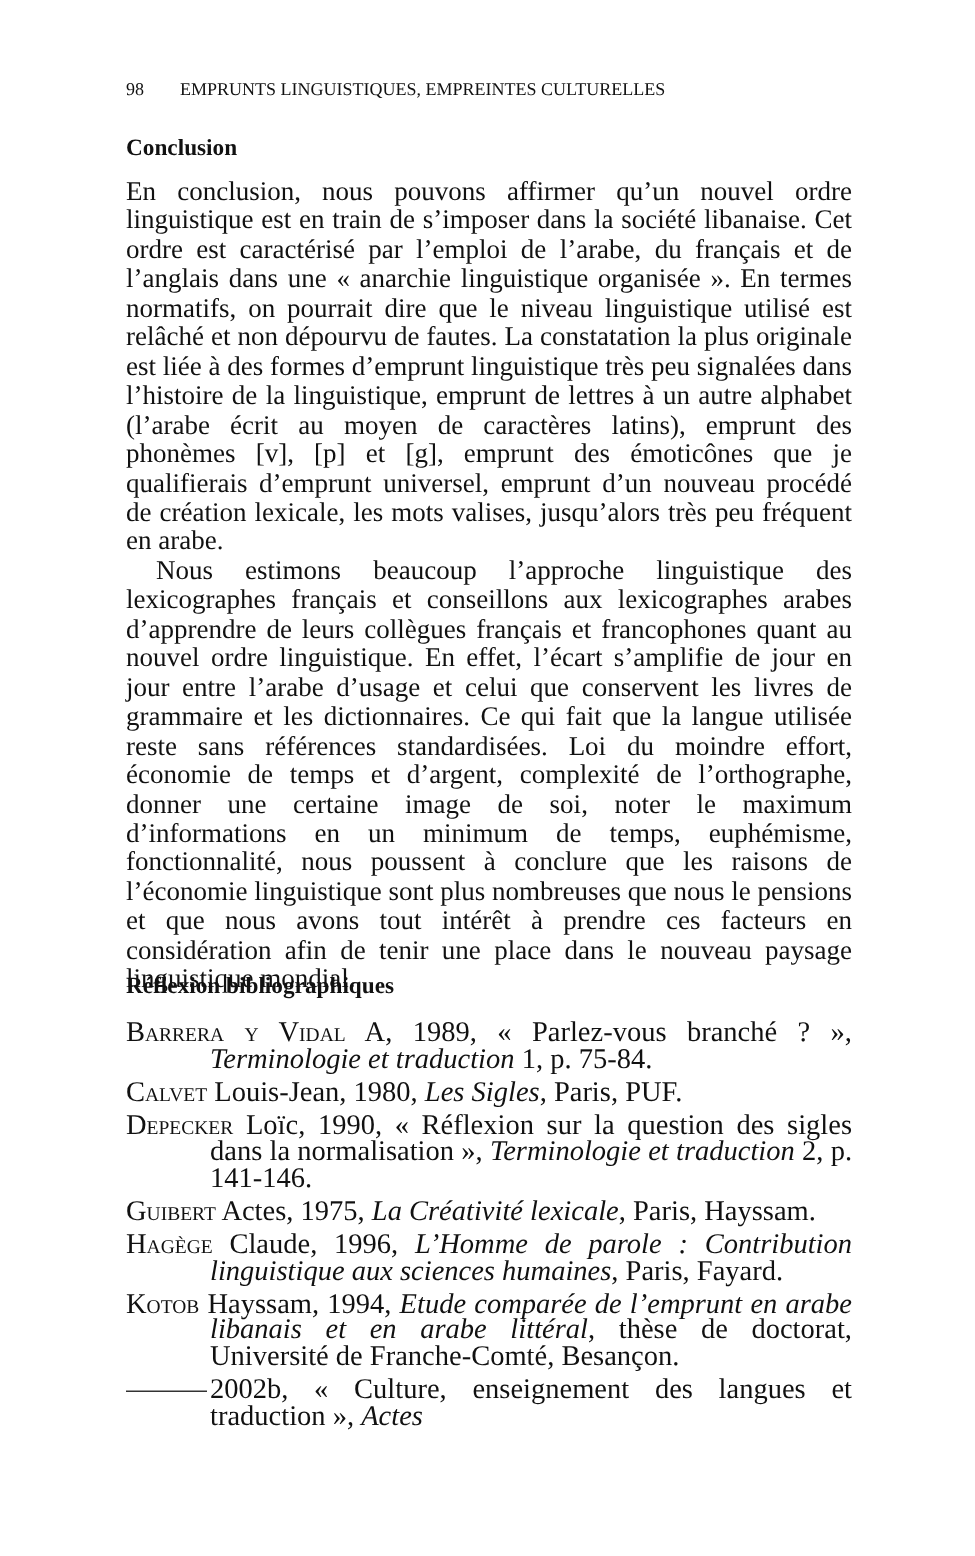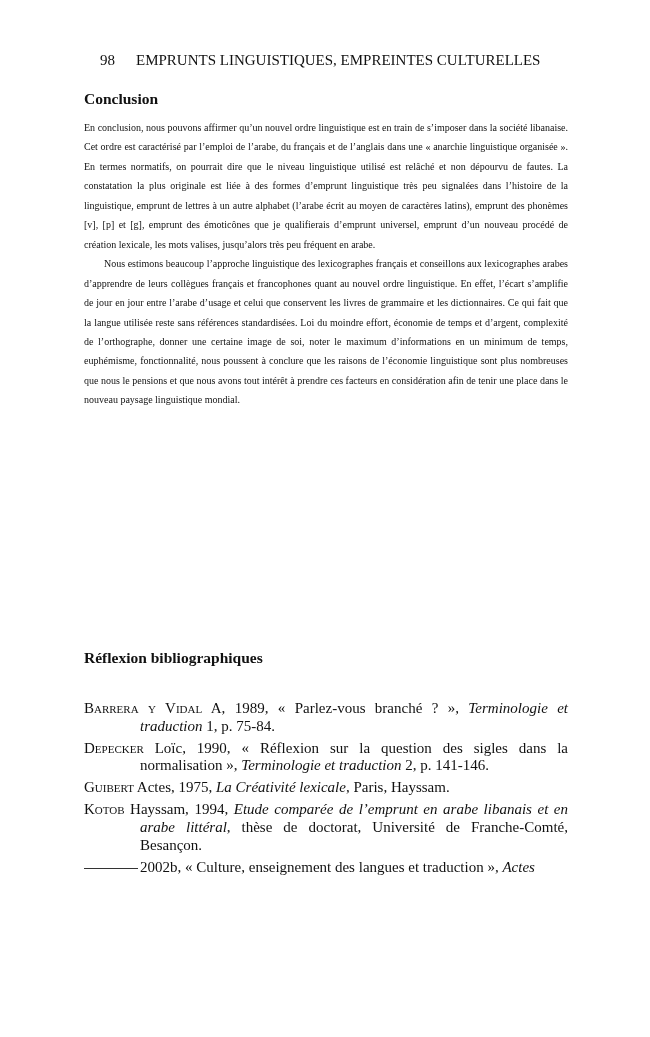--- a/index.html
+++ b/index.html
@@ -1,28 +1,28 @@
 <!DOCTYPE html>
 <html><head>
 <meta charset="utf-8">
 <style>
   html, body { margin:0; padding:0; background:#fff; }
   body { width:650px; height:1037px; position:relative; overflow:hidden;
          font-family:"Liberation Serif", serif; color:#111; }
   .page { position:absolute; left:84px; top:0; width:484px; }
-  .running-head { position:absolute; top:52px; left:16px; width:484px;
-                  font-size:15px; letter-spacing:0; white-space:nowrap; }
+  .running-head { position:absolute; top:52px; left:0; width:484px;
+                  font-size:12px; letter-spacing:0; white-space:nowrap; }
   .running-head .pg { display:inline-block; width:36px; }
   .h { position:absolute; left:0; font-weight:bold; font-size:15.5px; }
   .body { position:absolute; left:0; top:118px; width:484px;
-          font-size:10px; line-height:19.45px; text-align:justify; }
+          font-size:18px; line-height:19.45px; text-align:justify; }
   .body p { margin:0; }
   .body p + p { text-indent:20px; }
-  .refs { position:absolute; left:0; top:700px; width:484px;
-          font-size:15px; line-height:17.6px; }
+  .refs { position:absolute; left:0; top:680px; width:484px;
+          font-size:19px; line-height:17.6px; }
   .ref { padding-left:56px; text-indent:-56px; text-align:justify; margin-bottom:4.5px; }
   .sc { font-variant:small-caps; }
   .dash { display:inline-block; width:54px; border-top:1px solid #333;
           vertical-align:middle; margin-right:2px; text-indent:0; }
 </style>
 </head>
 <body>
 
 <div class="page">
   <div class="running-head">
@@ -33,18 +33,20 @@
 
   <div class="body">
     <p>En conclusion, nous pouvons affirmer qu’un nouvel ordre linguistique est en train de s’imposer dans la société libanaise. Cet ordre est caractérisé par l’emploi de l’arabe, du français et de l’anglais dans une « anarchie linguistique organisée ». En termes normatifs, on pourrait dire que le niveau linguistique utilisé est relâché et non dépourvu de fautes. La constatation la plus originale est liée à des formes d’emprunt linguistique très peu signalées dans l’histoire de la linguistique, emprunt de lettres à un autre alphabet (l’arabe écrit au moyen de caractères latins), emprunt des phonèmes [v], [p] et [g], emprunt des émoticônes que je qualifierais d’emprunt universel, emprunt d’un nouveau procédé de création lexicale, les mots valises, jusqu’alors très peu fréquent en arabe.</p>
     <p>Nous estimons beaucoup l’approche linguistique des lexicographes français et conseillons aux lexicographes arabes d’apprendre de leurs collègues français et francophones quant au nouvel ordre linguistique. En effet, l’écart s’amplifie de jour en jour entre l’arabe d’usage et celui que conservent les livres de grammaire et les dictionnaires. Ce qui fait que la langue utilisée reste sans références standardisées. Loi du moindre effort, économie de temps et d’argent, complexité de l’orthographe, donner une certaine image de soi, noter le maximum d’informations en un minimum de temps, euphémisme, fonctionnalité, nous poussent à conclure que les raisons de l’économie linguistique sont plus nombreuses que nous le pensions et que nous avons tout intérêt à prendre ces facteurs en considération afin de tenir une place dans le nouveau paysage linguistique mondial.</p>
   </div>
 
   <div class="h" style="top:649px">Réflexion bibliographiques</div>
 
   <div class="refs">
     <div class="ref"><span class="sc">Barrera y Vidal</span><span> A, 1989, « Parlez-vous branché ? », </span><i>Terminologie et traduction</i><span> 1, p. 75-84.</span></div>
+    <div class="ref"><span class="sc">Calvet</span><span> Louis-Jean, 1980, </span><i>Les Sigles</i><span>, Paris, PUF.</span></div>
     <div class="ref"><span class="sc">Depecker</span><span> Loïc, 1990, « Réflexion sur la question des sigles dans la normalisation », </span><i>Terminologie et traduction</i><span> 2, p. 141-146.</span></div>
     <div class="ref"><span class="sc">Guibert</span><span> Actes, 1975, </span><i>La Créativité lexicale</i><span>, Paris, Hayssam.</span></div>
+    <div class="ref"><span class="sc">Hagège</span><span> Claude, 1996, </span><i>L’Homme de parole : Contribution linguistique aux sciences humaines</i><span>, Paris, Fayard.</span></div>
     <div class="ref"><span class="sc">Kotob</span><span> Hayssam, 1994, </span><i>Etude comparée de l’emprunt en arabe libanais et en arabe littéral</i><span>, thèse de doctorat, Université de Franche-Comté, Besançon.</span></div>
     <div class="ref"><span class="dash"></span><span>2002b, « Culture, enseignement des langues et traduction », </span><i>Actes</i><span></span></div>
   </div>
 </div>
 
 </body></html>

